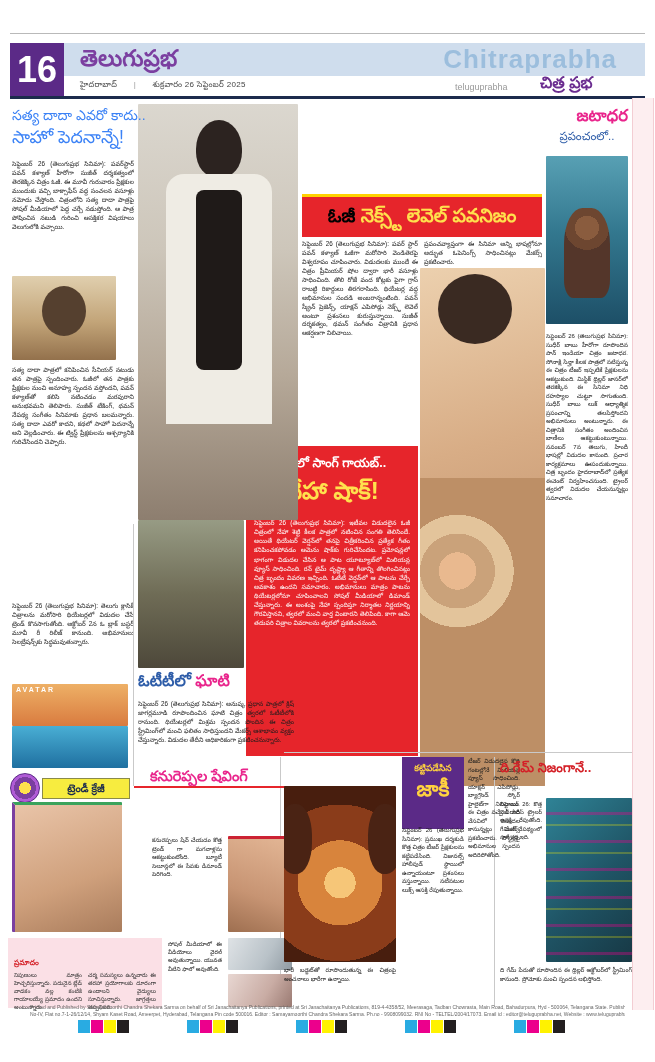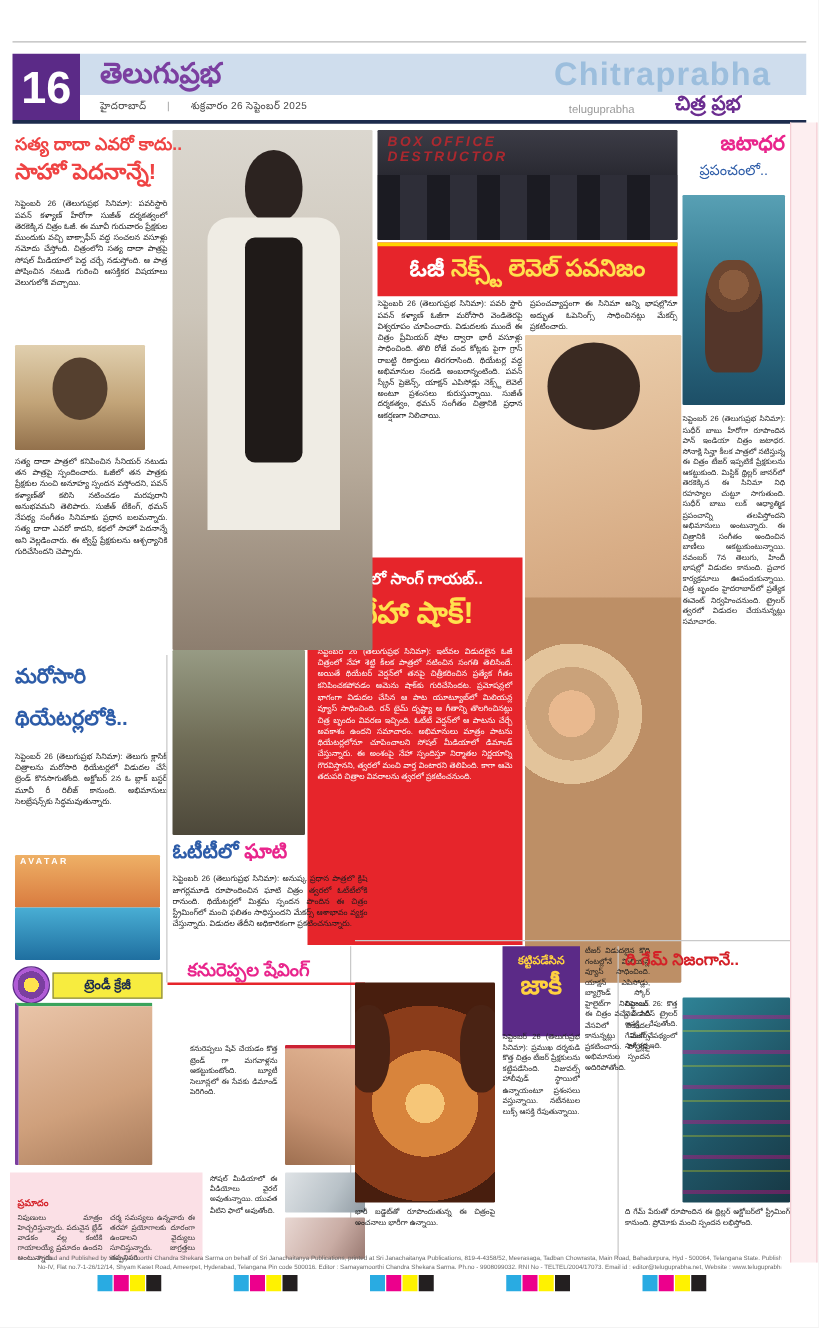--- a/index.html
+++ b/index.html
@@ -16,28 +16,28 @@
   .mast-te{left:80px;top:45px;font-size:23px;font-weight:bold;color:#7b3fa0;}
   .mast-en{right:38px;top:44px;font-size:26px;font-weight:bold;color:#9cbedd;letter-spacing:1px;}
   .subrow-city{left:80px;top:80px;font-size:8px;color:#444;letter-spacing:.3px;}
   .handle{left:455px;top:82px;font-size:9px;color:#9a9a9a;}
   .mast-te2{left:540px;top:74px;font-size:16px;font-weight:bold;color:#6b2d90;}
   .head-rule{left:10px;top:96px;width:635px;height:3px;background:#1c2b4d;}
   
   .vrule{width:1px;background:#c9c9c9;}
   .hrule{height:1px;background:#c9c9c9;}
   
-  .h-navy{color:#ef4444;font-weight:bold;}
+  .h-navy{color:#3b82f6;font-weight:normal;}
   .h-blue{color:#2d5ca8;font-weight:bold;}
   .h-pink{color:#e9258c;font-weight:bold;}
   .h-red{color:#d42027;font-weight:bold;}
   
   .banner{left:302px;top:194px;width:240px;height:40px;background:#e6252b;border-top:3px solid #ffd200;
           text-align:center;line-height:38px;font-weight:bold;font-size:19px;white-space:nowrap;}
-  .banner .g{color:#ffffff;margin-top:45px;} .banner .y{color:#ffe14d;}
+  .banner .g{color:#000000;margin-top:45px;} .banner .y{color:#ffe14d;}
   .redbox{left:246px;top:446px;width:172px;height:310px;background:#e6252b;box-sizing:border-box;
           padding:10px 8px 6px 8px;}
   .redbox .kicker{color:#ffffff;font-weight:bold;font-size:12.5px;text-align:center;}
   .redbox .shock{color:#ffe14d;font-weight:bold;font-size:24px;text-align:center;margin-top:4px;}
   .redbox .rbody{margin-top:7px;height:228px;font-size:6.3px;line-height:1.45;color:#ffffff;
                  text-align:justify;overflow:hidden;}
   
   .purplebox{left:402px;top:757px;width:62px;height:72px;background:#5b2a87;text-align:center;box-sizing:border-box;padding-top:6px;}
   .purplebox .l1{color:#ffd23f;font-size:9px;font-weight:bold;}
   .purplebox .l2{color:#ffd23f;font-size:21px;font-weight:bold;margin-top:2px;}
@@ -117,50 +117,39 @@
     <div class="head"></div>
   </div>
   <div class="abs body-txt" style="left:12px;top:366px;width:122px;height:152px;">సత్య దాదా పాత్రలో కనిపించిన సీనియర్ నటుడు తన పాత్రపై స్పందించారు. ఓజీలో తన పాత్రకు ప్రేక్షకుల నుంచి అనూహ్య స్పందన వస్తోందని, పవన్ కళ్యాణ్‌తో కలిసి నటించడం మరపురాని అనుభవమని తెలిపారు. సుజీత్ టేకింగ్, థమన్ నేపథ్య సంగీతం సినిమాకు ప్రధాన బలమన్నారు. సత్య దాదా ఎవరో కాదని, కథలో సాహో పెదనాన్నే అని వెల్లడించారు. ఈ ట్విస్ట్ ప్రేక్షకులను ఆశ్చర్యానికి గురిచేసిందని చెప్పారు.</div>
 
   <div class="ph ph-pawan" style="left:138px;top:104px;width:160px;height:416px;z-index:1;">
     <div class="head"></div>
     <div class="shirt"></div>
     <div class="vest"></div>
   </div>
 
-  <div class="ph ph-press" style="left:302px;top:104px;width:240px;height:88px;">
-    <div class="ptxt">
-      <div>BOX OFFICE</div>
-      <div>DESTRUCTOR</div>
-    </div>
-    <div class="crowd"></div>
-  </div>
 
   <div class="abs banner">
     <span class="g">ఓజీ</span><span class="y"> నెక్స్ట్ లెవెల్ పవనిజం</span>
   </div>
 
   <div class="abs body-txt" style="left:302px;top:240px;width:116px;height:202px;">సెప్టెంబర్ 26 (తెలుగుప్రభ సినిమా): పవర్ స్టార్ పవన్ కళ్యాణ్ ఓజీగా మరోసారి వెండితెరపై విశ్వరూపం చూపించారు. విడుదలకు ముందే ఈ చిత్రం ప్రీమియర్ షోల ద్వారా భారీ వసూళ్లు సాధించింది. తొలి రోజే వంద కోట్లకు పైగా గ్రాస్ రాబట్టి రికార్డులు తిరగరాసింది. థియేటర్ల వద్ద అభిమానుల సందడి అంబరాన్నంటింది. పవన్ స్క్రీన్ ప్రెజెన్స్, యాక్షన్ ఎపిసోడ్లు నెక్స్ట్ లెవెల్ అంటూ ప్రశంసలు కురుస్తున్నాయి. సుజీత్ దర్శకత్వం, థమన్ సంగీతం చిత్రానికి ప్రధాన ఆకర్షణగా నిలిచాయి.</div>
   <div class="abs body-txt" style="left:424px;top:240px;width:118px;height:26px;">ప్రపంచవ్యాప్తంగా ఈ సినిమా అన్ని భాషల్లోనూ అద్భుత ఓపెనింగ్స్ సాధించినట్లు మేకర్స్ ప్రకటించారు.</div>
 
   <div class="ph ph-neha" style="left:420px;top:268px;width:125px;height:518px;">
     <div class="hair"></div>
     <div class="dress"></div>
   </div>
 
   <div class="abs redbox">
     <div class="kicker">ఓజీలో సాంగ్ గాయబ్..</div>
     <div class="shock">నేహా షాక్!</div>
     <div class="rbody">సెప్టెంబర్ 26 (తెలుగుప్రభ సినిమా): ఇటీవల విడుదలైన ఓజీ చిత్రంలో నేహా శెట్టి కీలక పాత్రలో నటించిన సంగతి తెలిసిందే. అయితే థియేటర్ వెర్షన్‌లో తనపై చిత్రీకరించిన ప్రత్యేక గీతం కనిపించకపోవడం ఆమెను షాక్‌కు గురిచేసిందట. ప్రమోషన్లలో భాగంగా విడుదల చేసిన ఆ పాట యూట్యూబ్‌లో మిలియన్ల వ్యూస్ సాధించింది. రన్ టైమ్ దృష్ట్యా ఆ గీతాన్ని తొలగించినట్లు చిత్ర బృందం వివరణ ఇచ్చింది. ఓటీటీ వెర్షన్‌లో ఆ పాటను చేర్చే అవకాశం ఉందని సమాచారం. అభిమానులు మాత్రం పాటను థియేటర్లలోనూ చూపించాలని సోషల్ మీడియాలో డిమాండ్ చేస్తున్నారు. ఈ అంశంపై నేహా స్పందిస్తూ నిర్మాతల నిర్ణయాన్ని గౌరవిస్తానని, త్వరలో మంచి వార్త వింటారని తెలిపింది. కాగా ఆమె తదుపరి చిత్రాల వివరాలను త్వరలో ప్రకటించనుంది.</div>
   </div>
 
-  <div class="abs h-blue" style="left:12px;top:524px;font-size:16.5px;line-height:34px;">
-    <div>మరోసారి</div>
-    <div>థియేటర్లలోకి..</div>
-  </div>
   <div class="abs body-txt" style="left:12px;top:602px;width:122px;height:76px;">సెప్టెంబర్ 26 (తెలుగుప్రభ సినిమా): తెలుగు క్లాసిక్ చిత్రాలను మరోసారి థియేటర్లలో విడుదల చేసే ట్రెండ్ కొనసాగుతోంది. అక్టోబర్ 2న ఓ బ్లాక్ బస్టర్ మూవీ రీ రిలీజ్ కానుంది. అభిమానులు సెలబ్రేషన్స్‌కు సిద్ధమవుతున్నారు.</div>
   <div class="ph ph-av-top" style="left:12px;top:684px;width:116px;height:42px;">
     <div class="avtxt">AVATAR</div>
   </div>
   <div class="ph ph-av-bot" style="left:12px;top:726px;width:116px;height:42px;"></div>
 
   <div class="ph ph-ghaati" style="left:138px;top:520px;width:106px;height:148px;"></div>
   <div class="abs vrule" style="left:133px;top:524px;height:262px;"></div>
   <div class="abs" style="left:138px;top:672px;font-size:16px;font-weight:bold;white-space:nowrap;">
     <span class="h-blue">ఓటీటీలో </span><span class="h-pink">ఘాటి</span>

